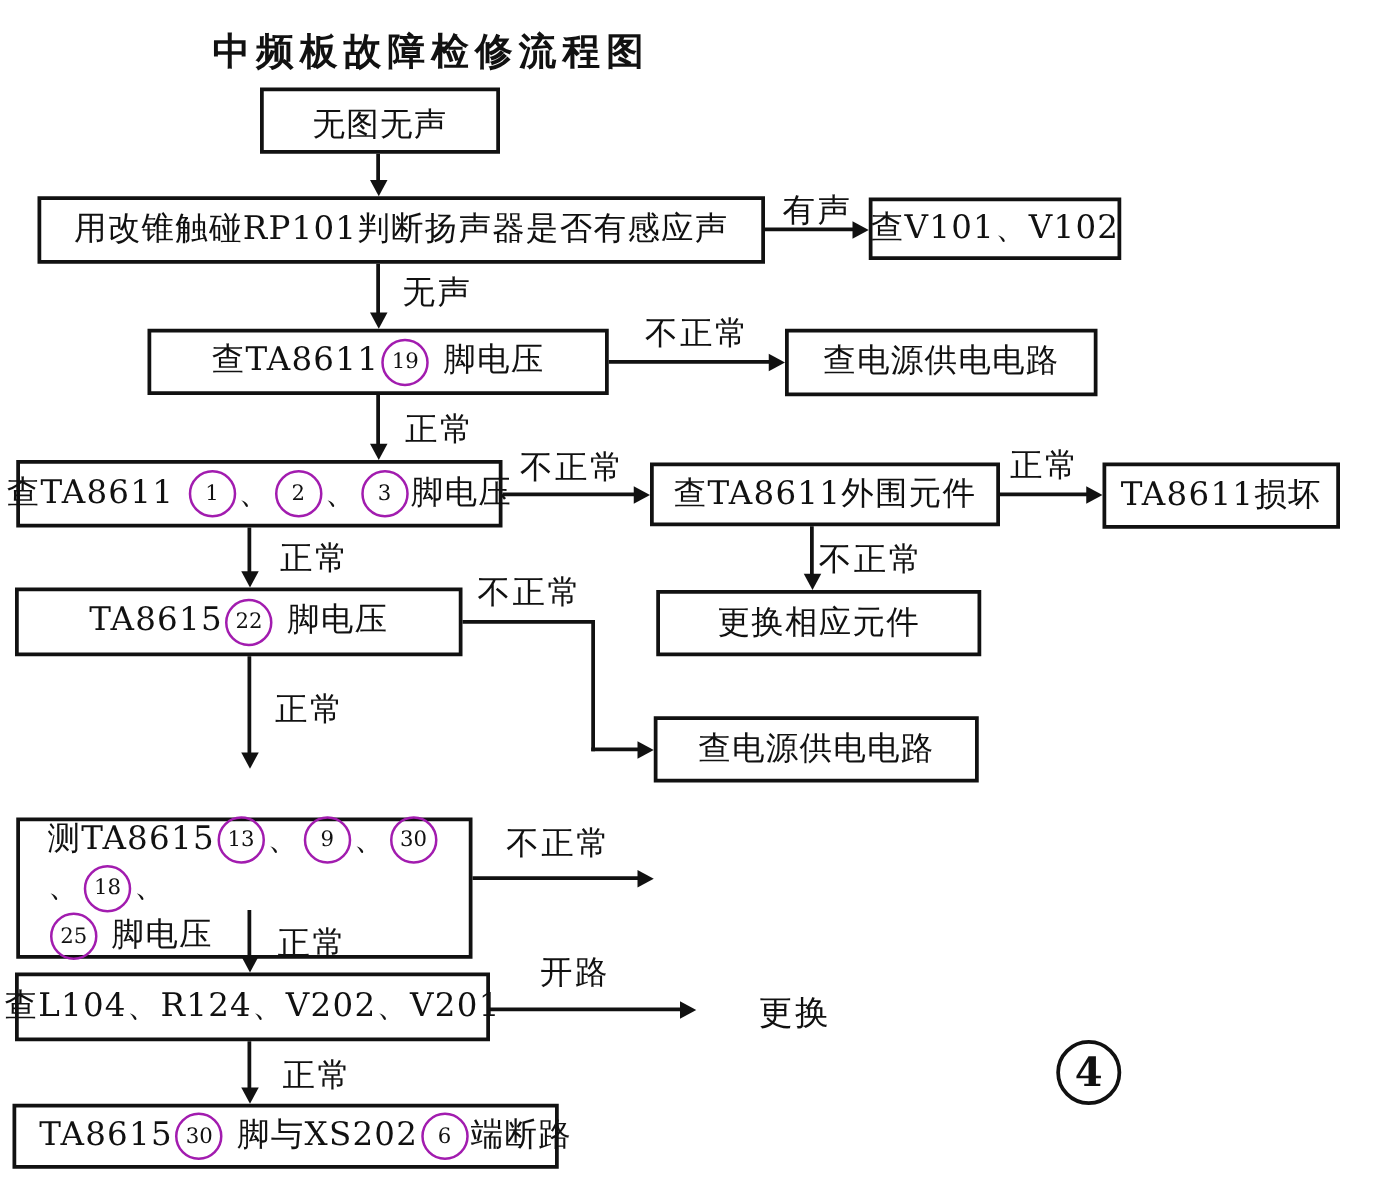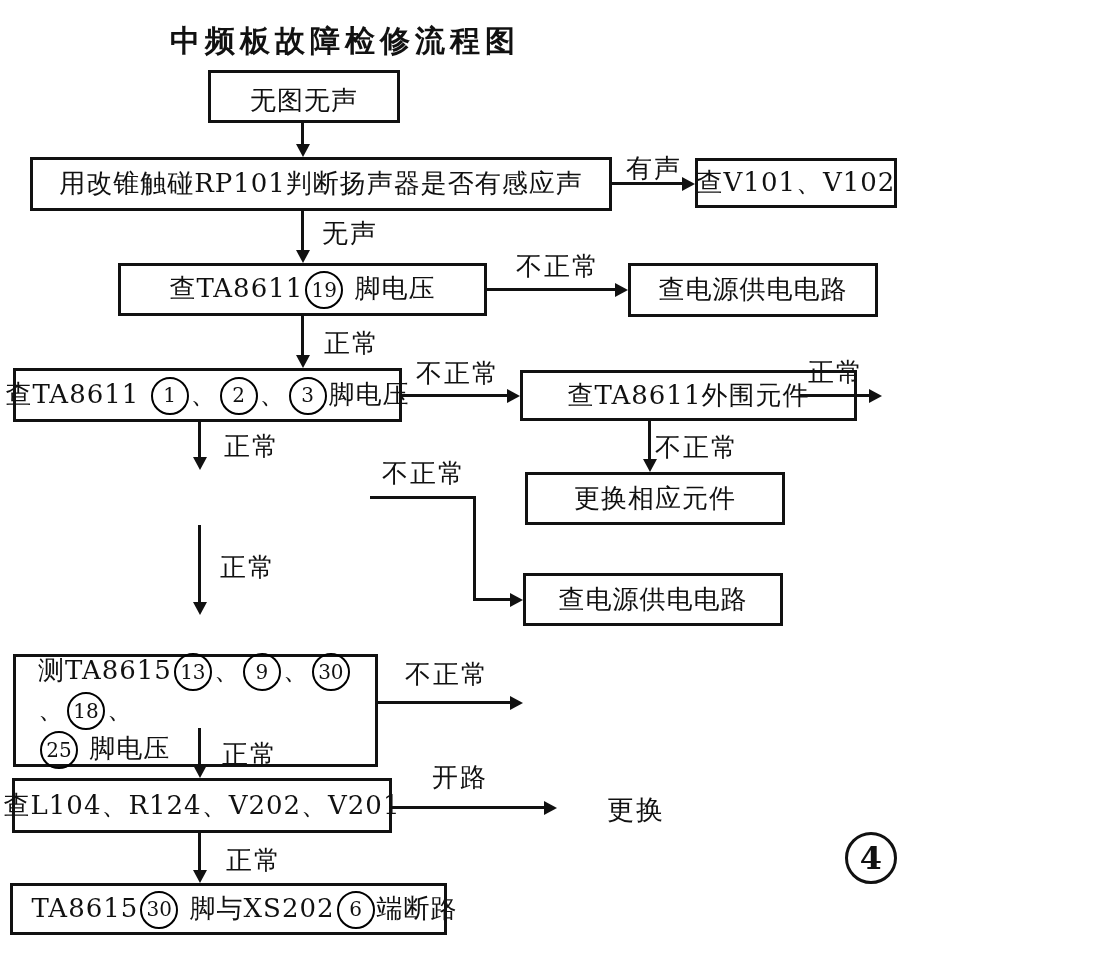--- a/index.html
+++ b/index.html
@@ -11,22 +11,22 @@
     position:absolute;font-size:30px;font-weight:bold;letter-spacing:5px;white-space:nowrap;
   }
   .node{
     position:absolute;border:3px solid #111;background:#fff;box-sizing:border-box;
     display:flex;align-items:center;justify-content:center;
     font-size:26px;letter-spacing:1px;white-space:nowrap;line-height:1.45;
   }
   .node.leftalign{justify-content:flex-start;padding-left:22px;white-space:normal;margin-top:39px;}
   .circ{
     display:inline-flex;align-items:center;justify-content:center;
-    width:34px;height:34px;border:2px solid #000000;border-radius:50%;
-    font-size:20px;letter-spacing:0;margin:0 2px;vertical-align:middle;
+    width:34px;height:34px;border:2px solid #a21caf;border-radius:50%;
+    font-size:17px;letter-spacing:0;margin:0 2px;vertical-align:middle;
     font-family:"DejaVu Serif","Liberation Serif",serif;flex:none;text-align:right;
   }
   .elabel{
     position:absolute;font-size:26px;letter-spacing:2px;white-space:nowrap;
   }
   .freetext{
     position:absolute;font-size:27px;letter-spacing:2px;white-space:nowrap;
   }
   .hline{position:absolute;height:3px;background:#111;}
   .vline{position:absolute;width:3px;background:#111;}
@@ -63,29 +63,35 @@
     </div>
 
   <div class="node" style="left:628px;top:263px;width:250px;height:54px;">
       <span>查电源供电电路</span>
     </div>
 
   <div class="node" style="left:13px;top:368px;width:389px;height:54px;">
       <span>查TA8611 <span class="circ">1</span>、<span class="circ">2</span>、<span class="circ">3</span>脚电压</span>
     </div>
 
-  <div class="node" style="left:520px;top:370px;width:337px;height:51px;">
+  <div class="node" style="left:520px;top:370px;width:280px;height:51px;">
       <span>查TA8611外围元件</span>
     </div>
 
+  <div class="node" style="left:882px;top:370px;width:190px;height:53px;">
+      <span>TA8611损坏</span>
+    </div>
 
   <div class="node" style="left:525px;top:472px;width:260px;height:53px;">
       <span>更换相应元件</span>
     </div>
 
+  <div class="node" style="left:12px;top:470px;width:358px;height:55px;">
+      <span>TA8615<span class="circ">22</span> 脚电压</span>
+    </div>
 
   <div class="node" style="left:523px;top:573px;width:260px;height:53px;">
       <span>查电源供电电路</span>
     </div>
 
   <div class="node leftalign" style="left:13px;top:615px;width:365px;height:113px;">
       <span>测TA8615<span class="circ">13</span>、<span class="circ">9</span>、<span class="circ">30</span>、<span class="circ">18</span>、<br><span class="circ">25</span> 脚电压</span>
     </div>
 
 

